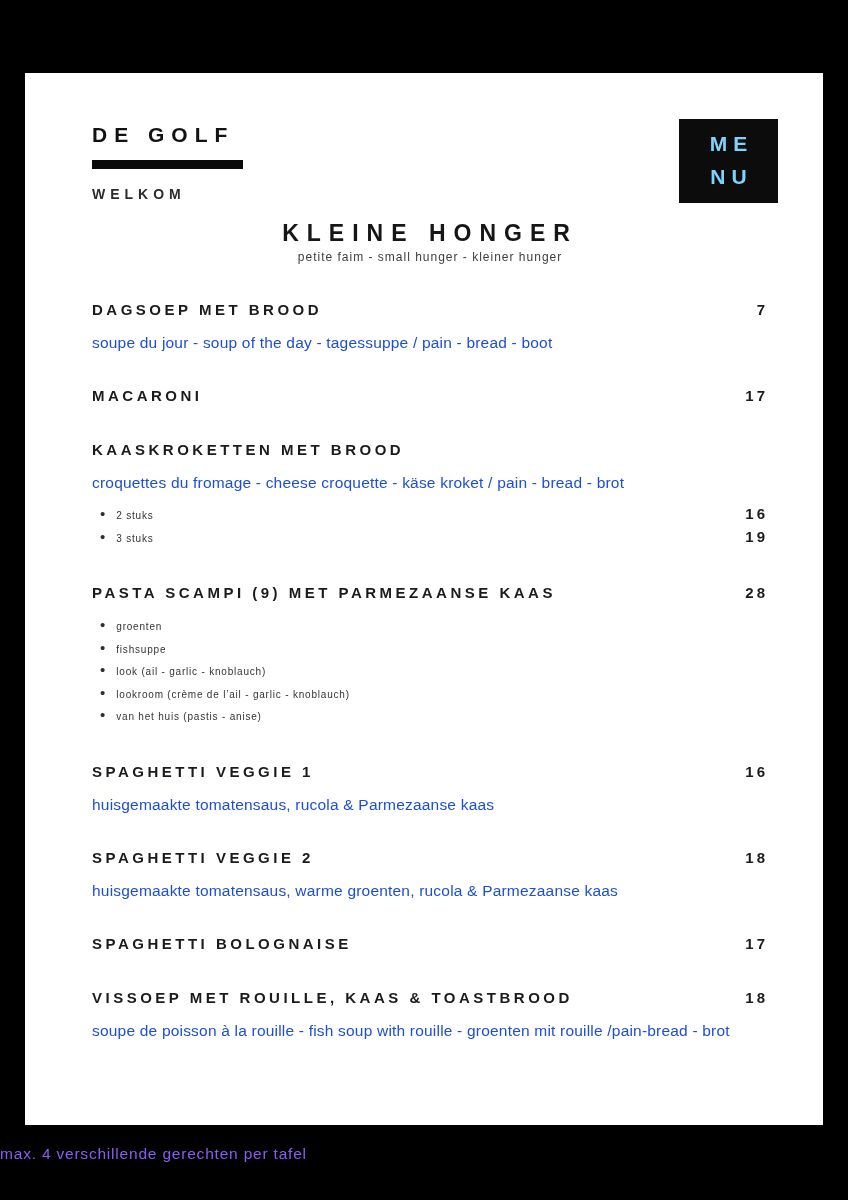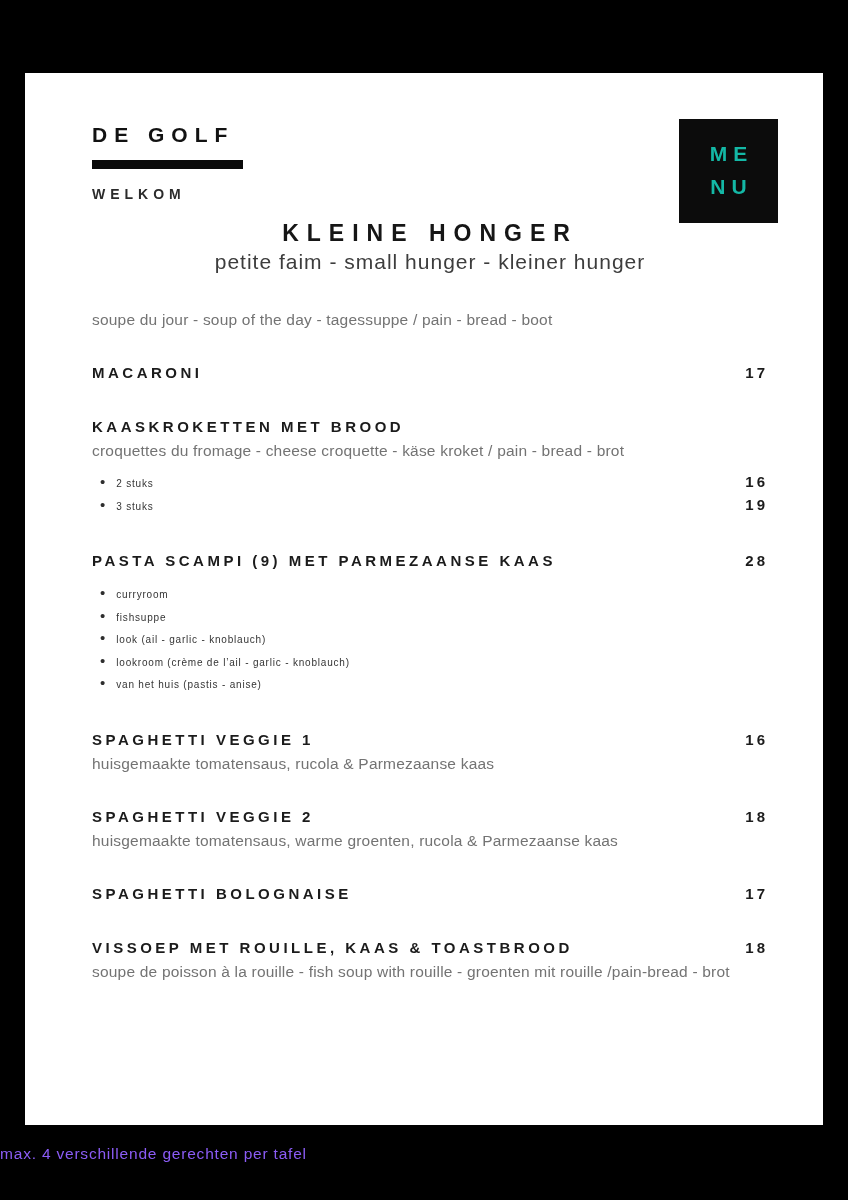--- a/index.html
+++ b/index.html
@@ -35,44 +35,44 @@
     font-size: 14px;
     font-weight: bold;
     letter-spacing: 5px;
     color: #2b2b2b;
   }
   .menu-badge {
     position: absolute;
     top: 46px;
     right: 45px;
     width: 99px;
-    height: 104px;
+    height: 84px;
     background: #0c0c0c;
-    color: #14b8a6;
+    color: #7dd3fc;
     display: flex;
     flex-direction: column;
     align-items: center;
     justify-content: center;
     font-size: 21px;
     font-weight: bold;
     letter-spacing: 6px;
     line-height: 1.55;
     text-indent: 6px; 
   }
   
   .section-header { text-align: center; margin-top: 18px; }
   .section-title {
     font-size: 23px;
     font-weight: bold;
     letter-spacing: 8px;
     color: #161616;
   }
   .section-subtitle {
     margin-top: 3px;
-    font-size: 21px;
+    font-size: 12px;
     letter-spacing: 1px;
     color: #3d3d3d;
   }
   
   .items { margin-top: 36px; }
   .menu-item { margin-bottom: 34px; }
   .item-row {
     display: flex;
     justify-content: space-between;
     align-items: baseline;
@@ -85,24 +85,24 @@
     line-height: 20px;
   }
   .item-price {
     font-size: 15px;
     font-weight: bold;
     letter-spacing: 3px;
     color: #1b1b1b;
     white-space: nowrap;
   }
   .item-desc {
-    margin-top: 4px;
+    margin-top: 13px;
     font-size: 15.5px;
     letter-spacing: 0.2px;
-    color: #737373;
+    color: #1d4ed8;
     line-height: 19px;
   }
   .options { margin-top: 12px; }
   .option-row {
     display: flex;
     justify-content: space-between;
     align-items: baseline;
     line-height: 20.5px;
   }
   .option-left {
@@ -148,20 +148,24 @@
   </header>
 
   <section class="section-header">
     <h2 class="section-title">KLEINE HONGER</h2>
     <p class="section-subtitle">petite faim - small hunger - kleiner hunger</p>
   </section>
 
   <main class="items">
 
     <div class="menu-item">
+      <div class="item-row">
+        <span class="item-name">DAGSOEP MET BROOD</span>
+        <span class="item-price">7</span>
+      </div>
       <p class="item-desc">soupe du jour - soup of the day - tagessuppe / pain - bread - boot</p>
     </div>
 
     <div class="menu-item">
       <div class="item-row">
         <span class="item-name">MACARONI</span>
         <span class="item-price">17</span>
       </div>
     </div>
 
@@ -190,21 +194,21 @@
 
     <div class="menu-item">
       <div class="item-row">
         <span class="item-name">PASTA SCAMPI (9) MET PARMEZAANSE KAAS</span>
         <span class="item-price">28</span>
       </div>
       <div class="options">
         <div class="option-row">
           <span class="option-left">
             <span class="bullet">•</span>
-            <span class="option-label">curryroom</span>
+            <span class="option-label">groenten</span>
           </span>
         </div>
         <div class="option-row">
           <span class="option-left">
             <span class="bullet">•</span>
             <span class="option-label">fishsuppe</span>
           </span>
         </div>
         <div class="option-row">
           <span class="option-left">

